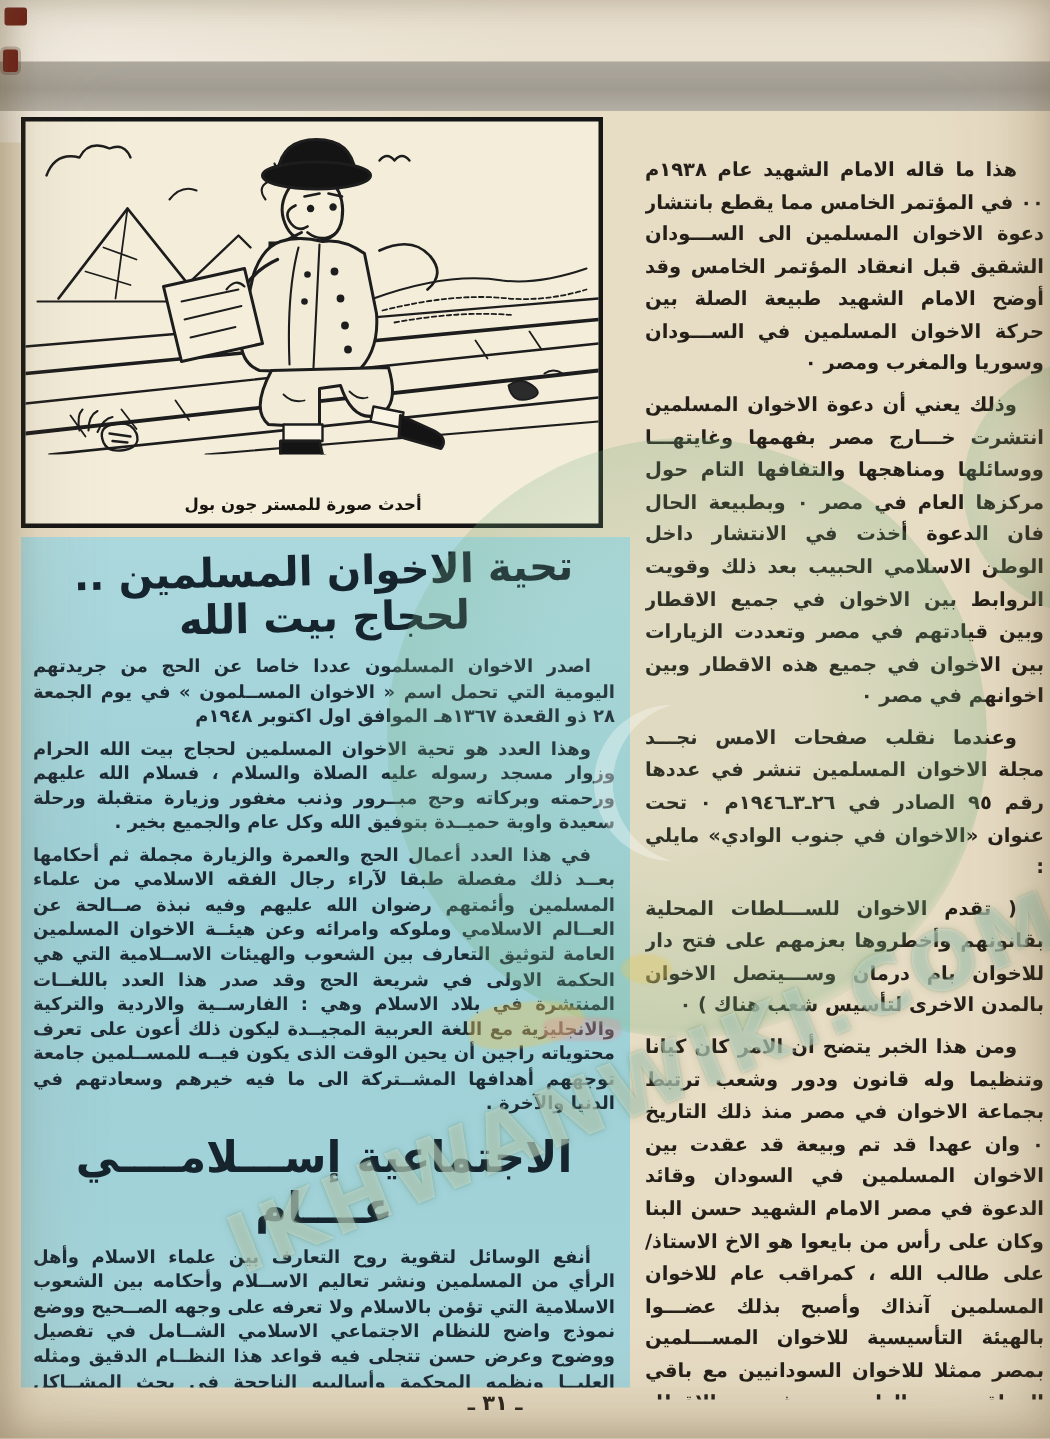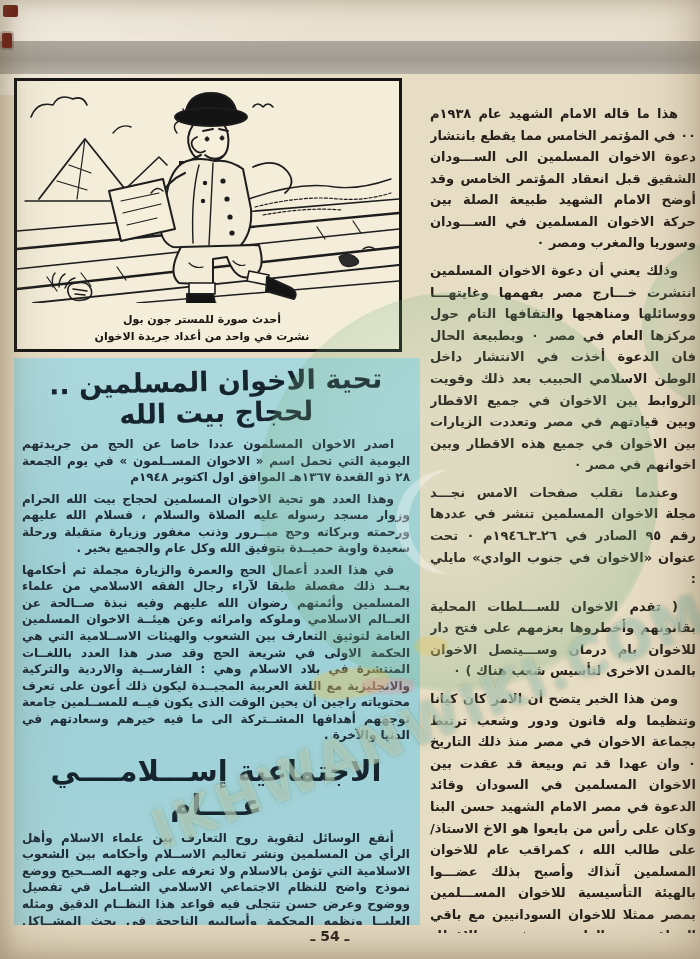--- a/index.html
+++ b/index.html
@@ -144,42 +144,41 @@
 
         <rect x="172" y="202" width="26" height="11" fill="#f8f3e2" stroke-width="1.6"></rect>
         <path d="M170 213 l0 18 q0 8 10 8 l34 0 q4 -8 -6 -12 l-10 -5 l-2 -9 z" fill="#141414"></path>
 
         <path d="M232 190 l20 4 l-2 10 l-20 -4 z" fill="#f8f3e2" stroke-width="1.6"></path>
         <path d="M250 196 l22 10 q10 5 5 12 l-28 -8 z" fill="#141414"></path>
       </g>
     </svg>
     <div class="cartoon-caption">
       <div>أحدث صورة للمستر جون بول</div>
-      <div>نشرت في واحد من أعداد جريدة الاخوان</div>
     </div>
   </div>
 
   <div class="left-col">
     <div class="headline-script">تحية الاخوان المسلمين .. لحجاج بيت الله</div>
     <p>اصدر الاخوان المسلمون عددا خاصا عن الحج من جريدتهم اليومية التي تحمل اسم « الاخوان المســلمون » في يوم الجمعة ٢٨ ذو القعدة ١٣٦٧هـ الموافق اول اكتوبر ١٩٤٨م</p>
     <p>وهذا العدد هو تحية الاخوان المسلمين لحجاج بيت الله الحرام وزوار مسجد رسوله عليه الصلاة والسلام ، فسلام الله عليهم ورحمته وبركاته وحج مبــرور وذنب مغفور وزيارة متقبلة ورحلة سعيدة واوبة حميــدة بتوفيق الله وكل عام والجميع بخير .</p>
     <p>في هذا العدد أعمال الحج والعمرة والزيارة مجملة ثم أحكامها بعــد ذلك مفصلة طبقا لآراء رجال الفقه الاسلامي من علماء المسلمين وأئمتهم رضوان الله عليهم وفيه نبذة صــالحة عن العــالم الاسلامي وملوكه وامرائه وعن هيئــة الاخوان المسلمين العامة لتوثيق التعارف بين الشعوب والهيئات الاســلامية التي هي الحكمة الاولى في شريعة الحج وقد صدر هذا العدد باللغــات المنتشرة في بلاد الاسلام وهي : الفارســية والاردية والتركية والانجليزية مع اللغة العربية المجيــدة ليكون ذلك أعون على تعرف محتوياته راجين أن يحين الوقت الذى يكون فيــه للمســلمين جامعة توجههم أهدافها المشــتركة الى ما فيه خيرهم وسعادتهم في الدنيا والآخرة .</p>
     <div class="headline-conf">الاجتماعية إســـلامــــي عــــام</div>
     <p>أنفع الوسائل لتقوية روح التعارف بين علماء الاسلام وأهل الرأي من المسلمين ونشر تعاليم الاســلام وأحكامه بين الشعوب الاسلامية التي تؤمن بالاسلام ولا تعرفه على وجهه الصــحيح ووضع نموذج واضح للنظام الاجتماعي الاسلامي الشــامل في تفصيل ووضوح وعرض حسن تتجلى فيه قواعد هذا النظــام الدقيق ومثله العليــا ونظمه المحكمة وأساليبه الناجحة في بحث المشــاكل الاجتماعية فضلا عن حلها والتعرض لها مع التفكير في أنفع الطرق لدرء خطــر الآراء والمذاهب المغايرة لروح الاســلام الحنيف بل لقواعد الرسالات جميعــا بعــد أن تحفزت هذه الآراء والمذاهب لغزو المجتمع البشرى مســلحة بأحدث الوسائل في النشر والاغراء والترغيب لبسط سلطانها على النفوس والاذهان مما يوجب على أهل الرأى في الوطن الاســلامي الكبير كله أن يواجهوا هذه الحملة المادية بجهود منظمة مرســومة موحدة حتى تنتصر قواعد الدين الصحيحة .</p>
   </div>
 
   <div class="right-col">
     <p>هذا ما قاله الامام الشهيد عام ١٩٣٨م ٠٠ في المؤتمر الخامس مما يقطع بانتشار دعوة الاخوان المسلمين الى الســـودان الشقيق قبل انعقاد المؤتمر الخامس وقد أوضح الامام الشهيد طبيعة الصلة بين حركة الاخوان المسلمين في الســـودان وسوريا والمغرب ومصر ٠</p>
     <p>وذلك يعني أن دعوة الاخوان المسلمين انتشرت خـــارج مصر بفهمها وغايتهـــا ووسائلها ومناهجها والتفافها التام حول مركزها العام في مصر ٠ وبطبيعة الحال فان الدعوة أخذت في الانتشار داخل الوطن الاسلامي الحبيب بعد ذلك وقويت الروابط بين الاخوان في جميع الاقطار وبين قيادتهم في مصر وتعددت الزيارات بين الاخوان في جميع هذه الاقطار وبين اخوانهم في مصر ٠</p>
     <p>وعندما نقلب صفحات الامس نجـــد مجلة الاخوان المسلمين تنشر في عددها رقم ٩٥ الصادر في ٢٦ـ٣ـ١٩٤٦م ٠ تحت عنوان «الاخوان في جنوب الوادي» مايلي :</p>
     <p>( تقدم الاخوان للســـلطات المحلية بقانونهم وأخطروها بعزمهم على فتح دار للاخوان بام درمان وســـيتصل الاخوان بالمدن الاخرى لتأسيس شعب هناك ) ٠</p>
     <p>ومن هذا الخبر يتضح أن الامر كان كيانا وتنظيما وله قانون ودور وشعب ترتبط بجماعة الاخوان في مصر منذ ذلك التاريخ ٠ وان عهدا قد تم وبيعة قد عقدت بين الاخوان المسلمين في السودان وقائد الدعوة في مصر الامام الشهيد حسن البنا وكان على رأس من بايعوا هو الاخ الاستاذ/ على طالب الله ، كمراقب عام للاخوان المسلمين آنذاك وأصبح بذلك عضـــوا بالهيئة التأسيسية للاخوان المســـلمين بمصر ممثلا للاخوان السودانيين مع باقي المراقبين العامين في الاقطار الاســـلامية الاخرى ، وأصبح د٠ مصطفى السباعي ممثلا للاخوان السوريين والاستاذ/ محمد محمود الصواف ممثلا للاخوان العراقيين والاستاذ/ عبد اللطيف أبو قورة ممثلا للاخوان الاردنيين ٠ وقد أصدر بعد ذلك الاخ الاستاذ/ على طالب الله المراقب العام للاخوان السودانيين مجلة تنطق بلسان الجماعة بالسودان باســـم ( الاخوان المسلمون ) ٠</p>
   </div>
 
-  <div class="page-number">ـ 54 ـ</div>
+  <div class="page-number">ـ ٣١ ـ</div>
 
   <div class="wm wm-circle"></div>
   <div class="wm wm-circle-small"></div>
   <svg class="wm wm-crescent" width="90" height="120" viewBox="0 0 90 120">
     <path d="M60 8 A54 54 0 0 0 60 112 A44 44 0 0 1 60 8 Z" fill="rgba(255,255,255,0.34)"></path>
   </svg>
   <div class="wm stain-yellow"></div>
   <div class="wm stain-yellow2"></div>
   <div class="wm stain-pink"></div>
   <div class="wm wm-text">IKHWANWIKI.COM</div>

